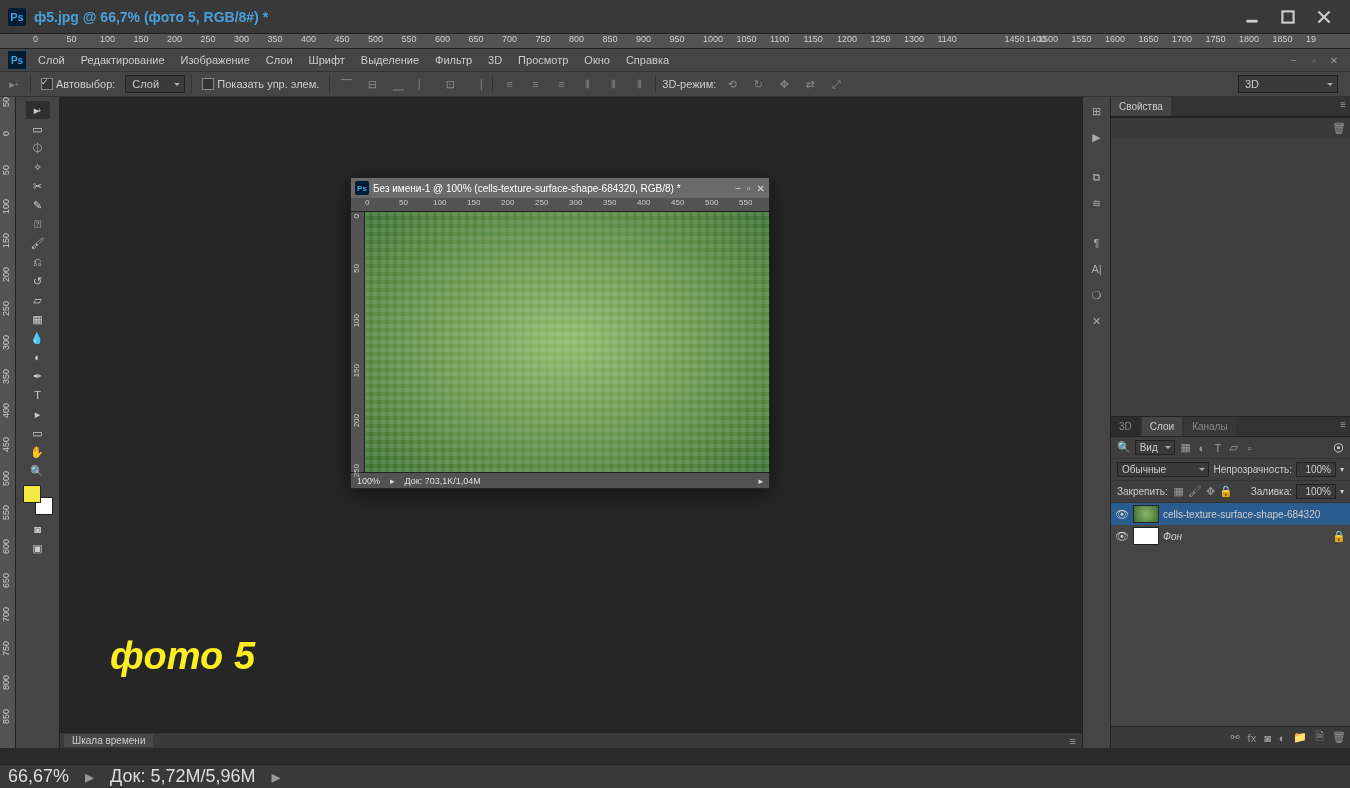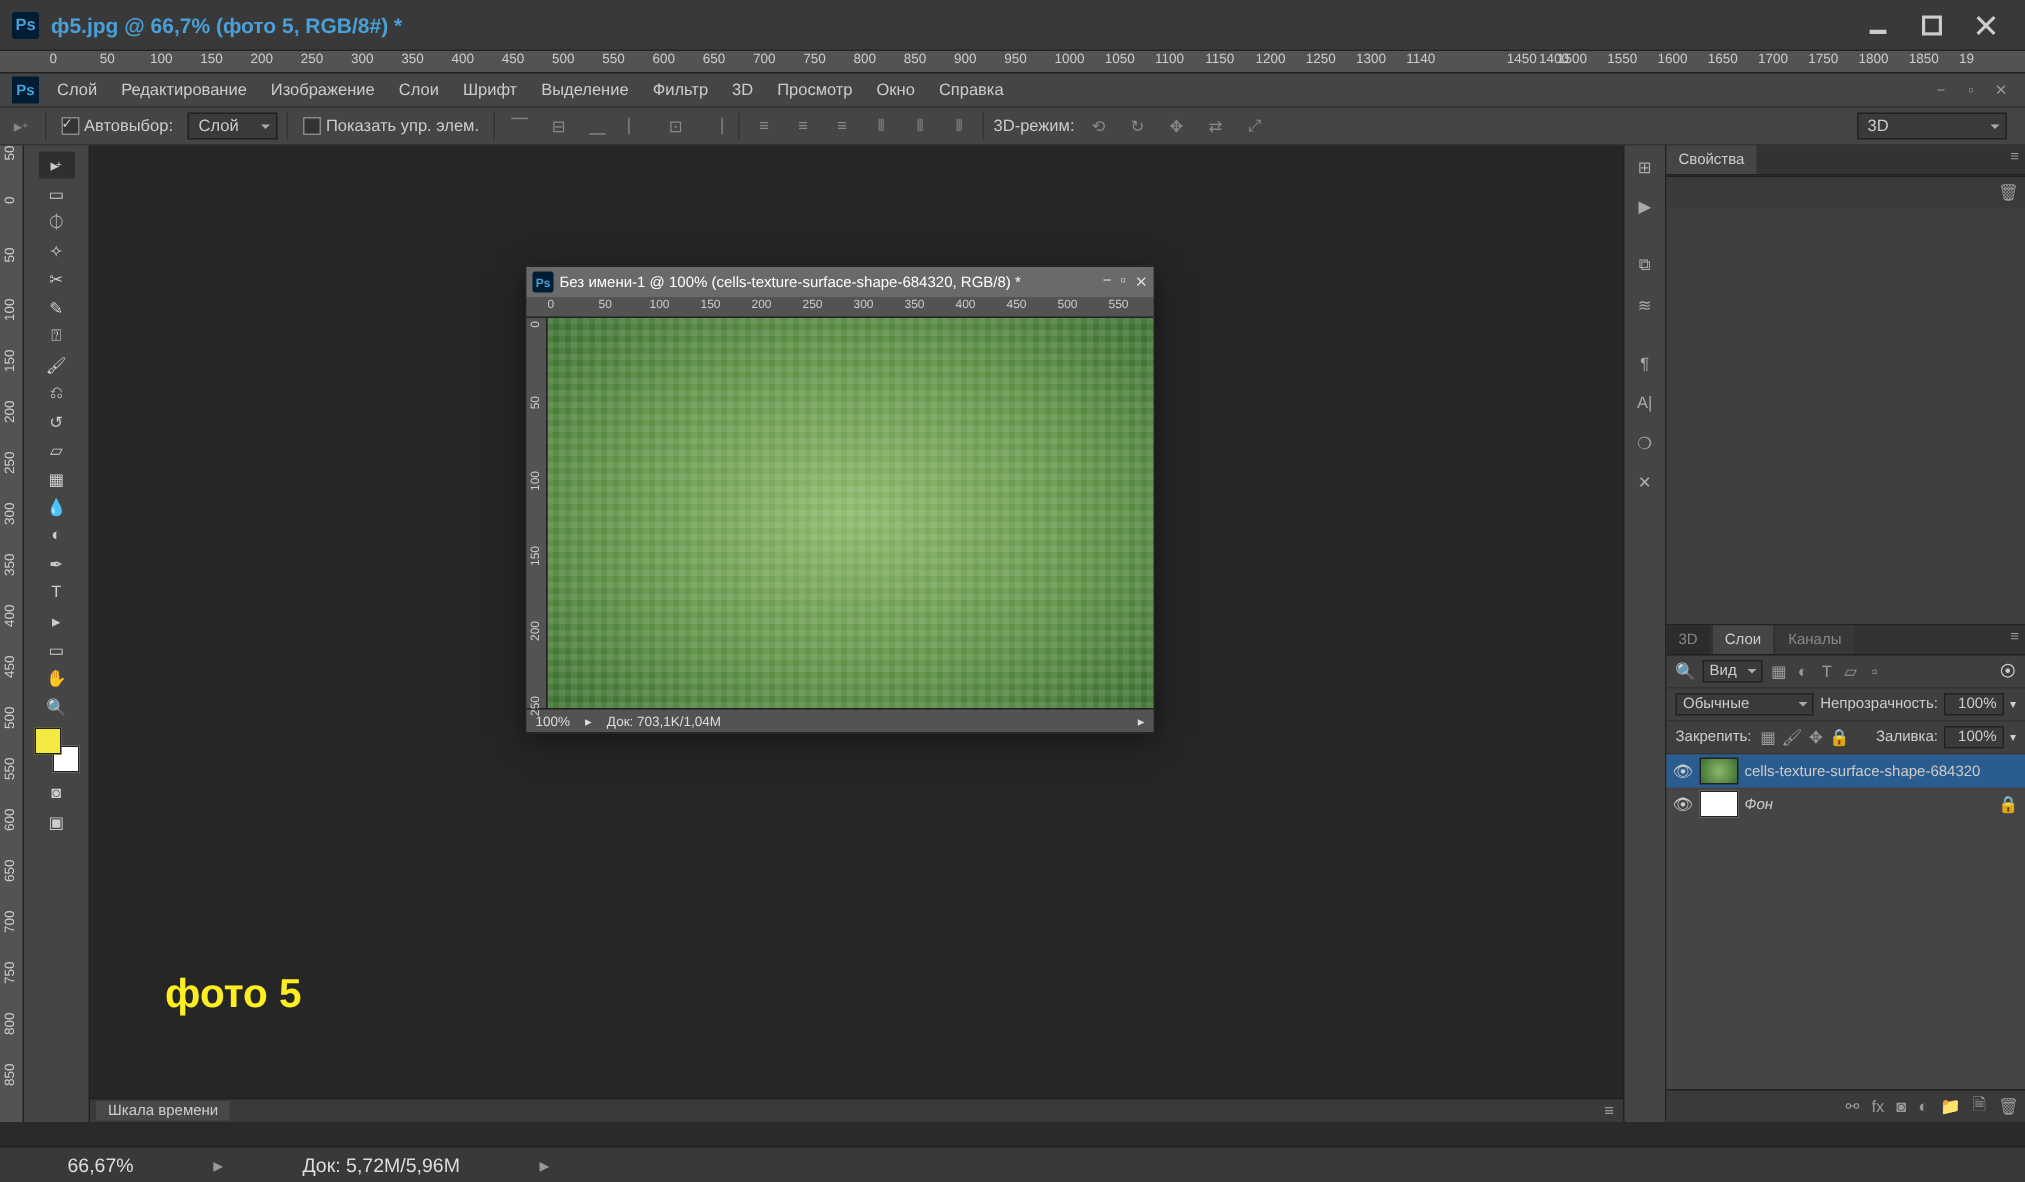--- a/index.html
+++ b/index.html
@@ -59,38 +59,38 @@
 .lock-icons span{width:14px;height:14px;display:flex;align-items:center;justify-content:center;color:#999;cursor:pointer;}
 .layer-list{flex:1;background:#454545;}
 .layer-item{display:flex;align-items:center;padding:2px 4px;gap:4px;height:22px;}
 .layer-item.selected{background:#2a5c8f;}
 .eye-icon{width:14px;text-align:center;cursor:pointer;}
 .layer-thumb{width:26px;height:18px;border:1px solid #222;}
 .layer-name{font-size:10px;}
 .panel-footer{height:22px;background:#3a3a3a;border-top:1px solid #222;display:flex;align-items:center;justify-content:flex-end;padding:0 4px;gap:8px;}
 .panel-footer span{cursor:pointer;color:#999;font-size:11px;}
 .status-bar{position:absolute;bottom:0;left:0;right:0;height:24px;background:#393939;display:flex;align-items:center;padding:0 8px;gap:16px;border-top:1px solid #222;}
-.status-bar span{color:#ddd;font-size:13px;margin-left:37px;}
+.status-bar span{color:#ddd;font-size:18px;}
 .floating-doc{position:absolute;top:80px;left:290px;width:420px;background:#454545;border:1px solid #222;box-shadow:0 4px 20px rgba(0,0,0,0.5);}
 .float-title{height:20px;background:#6a6a6a;display:flex;align-items:center;padding:0 4px;gap:4px;justify-content:space-between;}
 .float-title-left{display:flex;align-items:center;gap:4px;}
 .float-title-text{font-size:10px;color:#fff;}
 .float-btns{display:flex;gap:6px;}
 .float-btn{cursor:pointer;color:#ddd;font-size:10px;}
 .float-ruler-h{height:14px;background:#535353;border-bottom:1px solid #222;display:flex;padding-left:14px;position:relative;overflow:hidden;}
 .float-ruler-h span{position:absolute;font-size:8px;color:#ccc;}
 .float-body{display:flex;}
 .float-ruler-v{width:14px;background:#535353;border-right:1px solid #222;position:relative;}
 .float-ruler-v span{position:absolute;font-size:8px;color:#ccc;left:1px;writing-mode:vertical-lr;transform:rotate(180deg);}
 .float-canvas{flex:1;height:260px;background:radial-gradient(ellipse at center,#8db86b 0%,#5d8f45 60%,#3a6d2f 100%);background-image:
   repeating-linear-gradient(0deg,rgba(255,255,255,0.08) 0px,rgba(255,255,255,0.08) 4px,transparent 4px,transparent 8px),
   repeating-linear-gradient(90deg,rgba(255,255,255,0.08) 0px,rgba(255,255,255,0.08) 4px,transparent 4px,transparent 8px),
   radial-gradient(ellipse at center,#8db86b 0%,#5d8f45 60%,#3a6d2f 100%);}
 .float-status{height:16px;background:#535353;border-top:1px solid #222;display:flex;align-items:center;padding:0 6px;gap:10px;font-size:9px;color:#ddd;}
-.canvas-text{position:absolute;bottom:70px;left:50px;color:#fcee21;font-size:27px;font-weight:bold;}
+.canvas-text{position:absolute;bottom:70px;left:50px;color:#fcee21;font-size:38px;font-weight:bold;font-style:italic;}
 .menu-more{position:absolute;right:4px;top:2px;cursor:pointer;color:#999;font-size:10px;}
 svg{width:14px;height:14px;}
 </style>
 </head>
 <body>
 
 <div class="titlebar">
   <div class="titlebar-left">
     <div class="ps-icon">Ps</div>
     <div class="title-text">ф5.jpg @ 66,7% (фото 5, RGB/8#) *</div>

